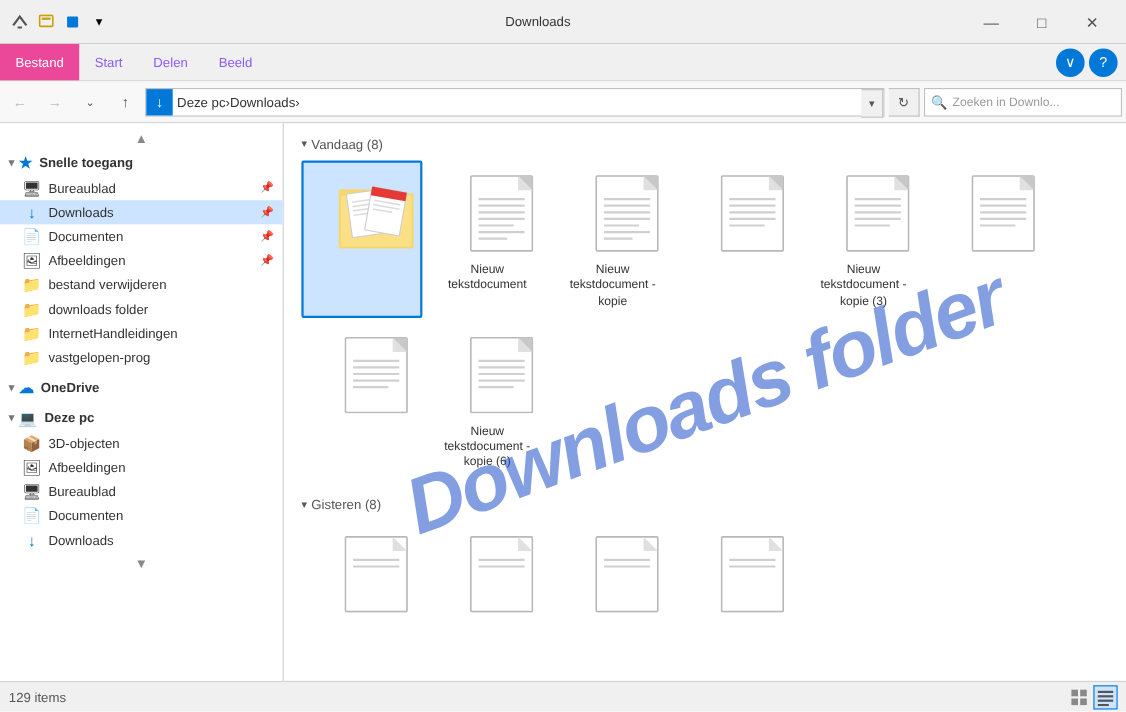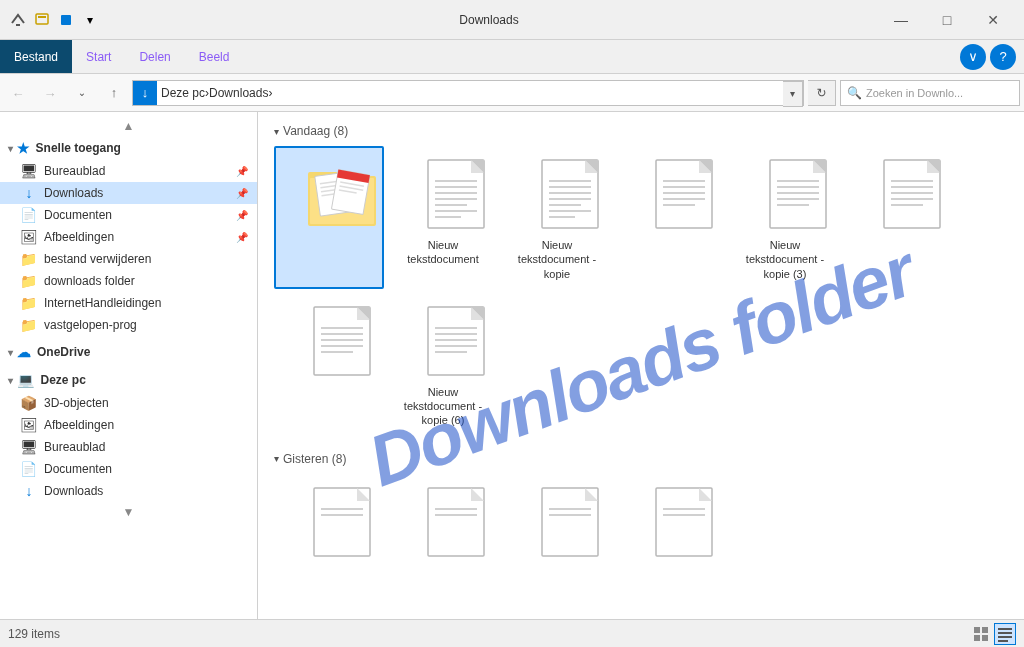--- a/index.html
+++ b/index.html
@@ -38,21 +38,21 @@
       display: flex;
       align-items: stretch;
     }
     .ribbon-tab {
       padding: 0 14px;
       display: flex; align-items: center;
       font-size: 12px; color: #8b5cf6;
       cursor: pointer;
     }
     .ribbon-tab.active {
-      background: #0c4a6e;
+      background: #ec4899;
       color: #fff;
     }
     .ribbon-expand { margin-left: auto; display: flex; align-items: center; padding: 0 8px; gap: 4px; }
     .ribbon-chevron {
       width: 26px; height: 26px;
       background: #0078d7;
       border-radius: 50%;
       display: flex; align-items: center; justify-content: center;
       color: #fff; font-size: 13px; cursor: pointer;
     }

